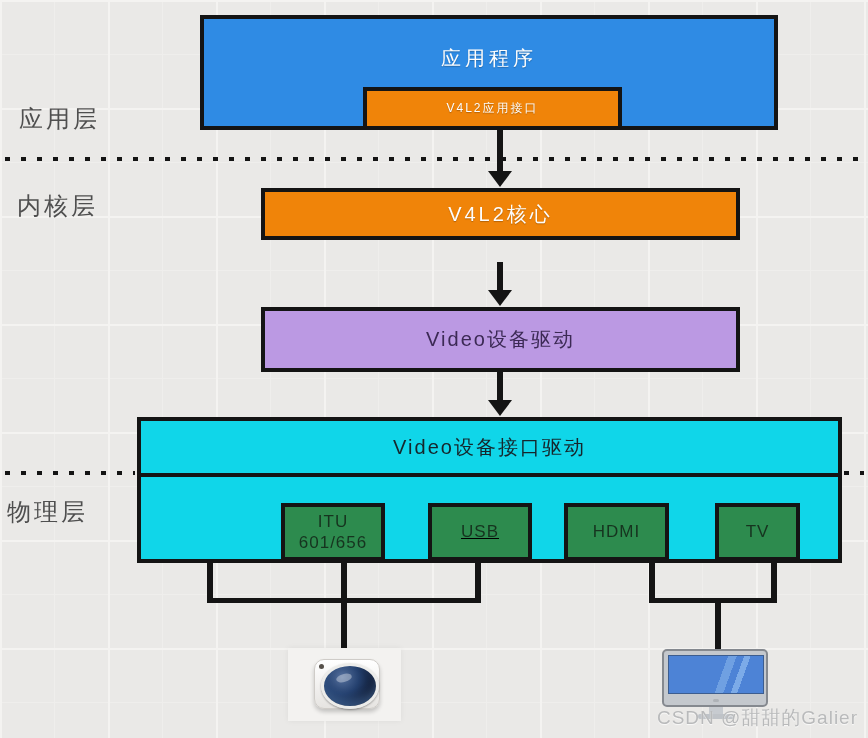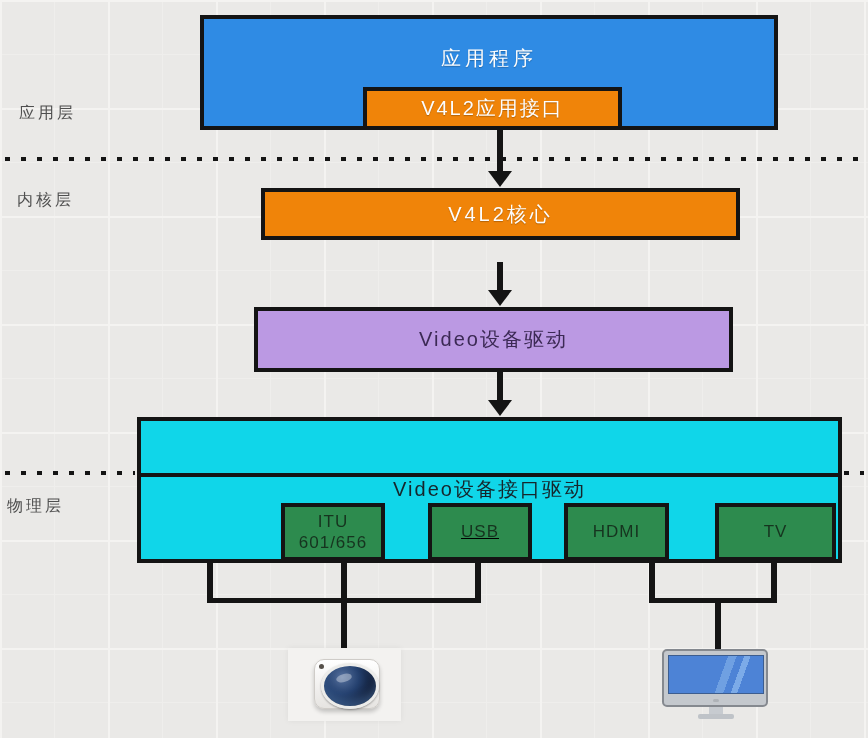--- a/index.html
+++ b/index.html
@@ -8,53 +8,53 @@
     position:relative;width:868px;height:738px;overflow:hidden;
     background-color:#eae9e7;
     background-image:
       linear-gradient(#f4f3f1 2px, transparent 2px),
       linear-gradient(90deg, #f4f3f1 2px, transparent 2px),
       linear-gradient(#efeeec 1px, transparent 1px),
       linear-gradient(90deg, #efeeec 1px, transparent 1px);
     background-size:108px 108px,108px 108px,54px 54px,54px 54px;
   }
   .layer-label{
-    position:absolute;color:#4f4f4f;font-size:16px;letter-spacing:3px;
+    position:absolute;color:#4f4f4f;font-size:24px;letter-spacing:3px;
     font-weight:400;white-space:nowrap;font-family:Liberation Serif, serif;
   }
   .dotted{
     position:absolute;height:4px;
     background:repeating-linear-gradient(90deg,#141414 0 5px,transparent 5px 16px);
   }
   .box{
     position:absolute;border:4px solid #141414;box-sizing:border-box;
     display:flex;align-items:center;justify-content:center;
   }
   .box-app{left:200px;top:15px;width:578px;height:115px;background:#2f8be4;
     align-items:flex-start;padding-top:26px;}
   .box-app .ttl{color:#fdfdfd;font-size:20px;letter-spacing:4px;text-shadow:0 1px 1px rgba(0,0,0,.25);}
   .box-api{left:363px;top:87px;width:259px;height:43px;background:#f08409;}
-  .box-api .ttl{color:#fdfdfd;font-size:20px;letter-spacing:2px;text-shadow:0 1px 1px rgba(0,0,0,.25);}
+  .box-api .ttl{color:#fdfdfd;font-size:12px;letter-spacing:2px;text-shadow:0 1px 1px rgba(0,0,0,.25);}
   .box-core{left:261px;top:188px;width:479px;height:52px;background:#f08409;}
   .box-core .ttl{color:#fdfdfd;font-size:20px;letter-spacing:3px;text-shadow:0 1px 1px rgba(0,0,0,.25);}
-  .box-vdrv{left:254px;top:307px;width:479px;height:65px;background:#bb99e3;}
+  .box-vdrv{left:261px;top:307px;width:479px;height:65px;background:#bb99e3;}
   .box-vdrv .ttl{color:#3c2a55;font-size:20px;letter-spacing:2px;}
   .box-cyan{left:137px;top:417px;width:705px;height:146px;background:#10d6e9;
     display:block;}
   .cyan-title{height:52px;display:flex;align-items:center;justify-content:center;
-    color:#16262c;font-size:20px;letter-spacing:2px;margin-top:42px;}
+    color:#16262c;font-size:20px;letter-spacing:2px;}
   .cyan-divider{position:absolute;left:-4px;top:52px;width:705px;height:4px;background:#141414;}
   .box-green{background:#2d8b4e;}
   .box-green .ttl{color:#16341f;font-size:17px;letter-spacing:1px;text-align:center;
     white-space:pre-line;line-height:1.25;}
   .g-mipi{left:157px;top:503px;width:106px;height:58px;}
   .g-itu {left:281px;top:503px;width:104px;height:58px;}
   .g-usb {left:428px;top:503px;width:104px;height:58px;text-decoration:underline;}
   .g-hdmi{left:564px;top:503px;width:105px;height:58px;}
-  .g-tv  {left:715px;top:503px;width:121px;height:58px;}
+  .g-tv  {left:715px;top:503px;width:85px;height:58px;}
   .vline{position:absolute;width:6px;background:#141414;}
   .hline{position:absolute;height:5px;background:#141414;}
   .ahead{position:absolute;width:0;height:0;
     border-left:12px solid transparent;border-right:12px solid transparent;
     border-top:16px solid #141414;}
   
   .camera-wrap{position:absolute;left:288px;top:648px;width:113px;height:73px;
     background:#f3f2f0;box-shadow:0 0 6px rgba(0,0,0,.06);}
   .camera-body{position:absolute;left:26px;top:11px;width:64px;height:48px;
     background:linear-gradient(#ffffff,#e6e4e1);border:1px solid #cfccc8;
@@ -155,13 +155,14 @@
 
   <div class="monitor-wrap">
     <div class="monitor-screen">
       <div class="monitor-glass"></div>
       <div class="monitor-chin-dot"></div>
     </div>
     <div class="monitor-stand"></div>
     <div class="monitor-base"></div>
   </div>
 
+  <div class="watermark">CSDN @甜甜的Galier</div>
 </div>
 
 </body></html>

